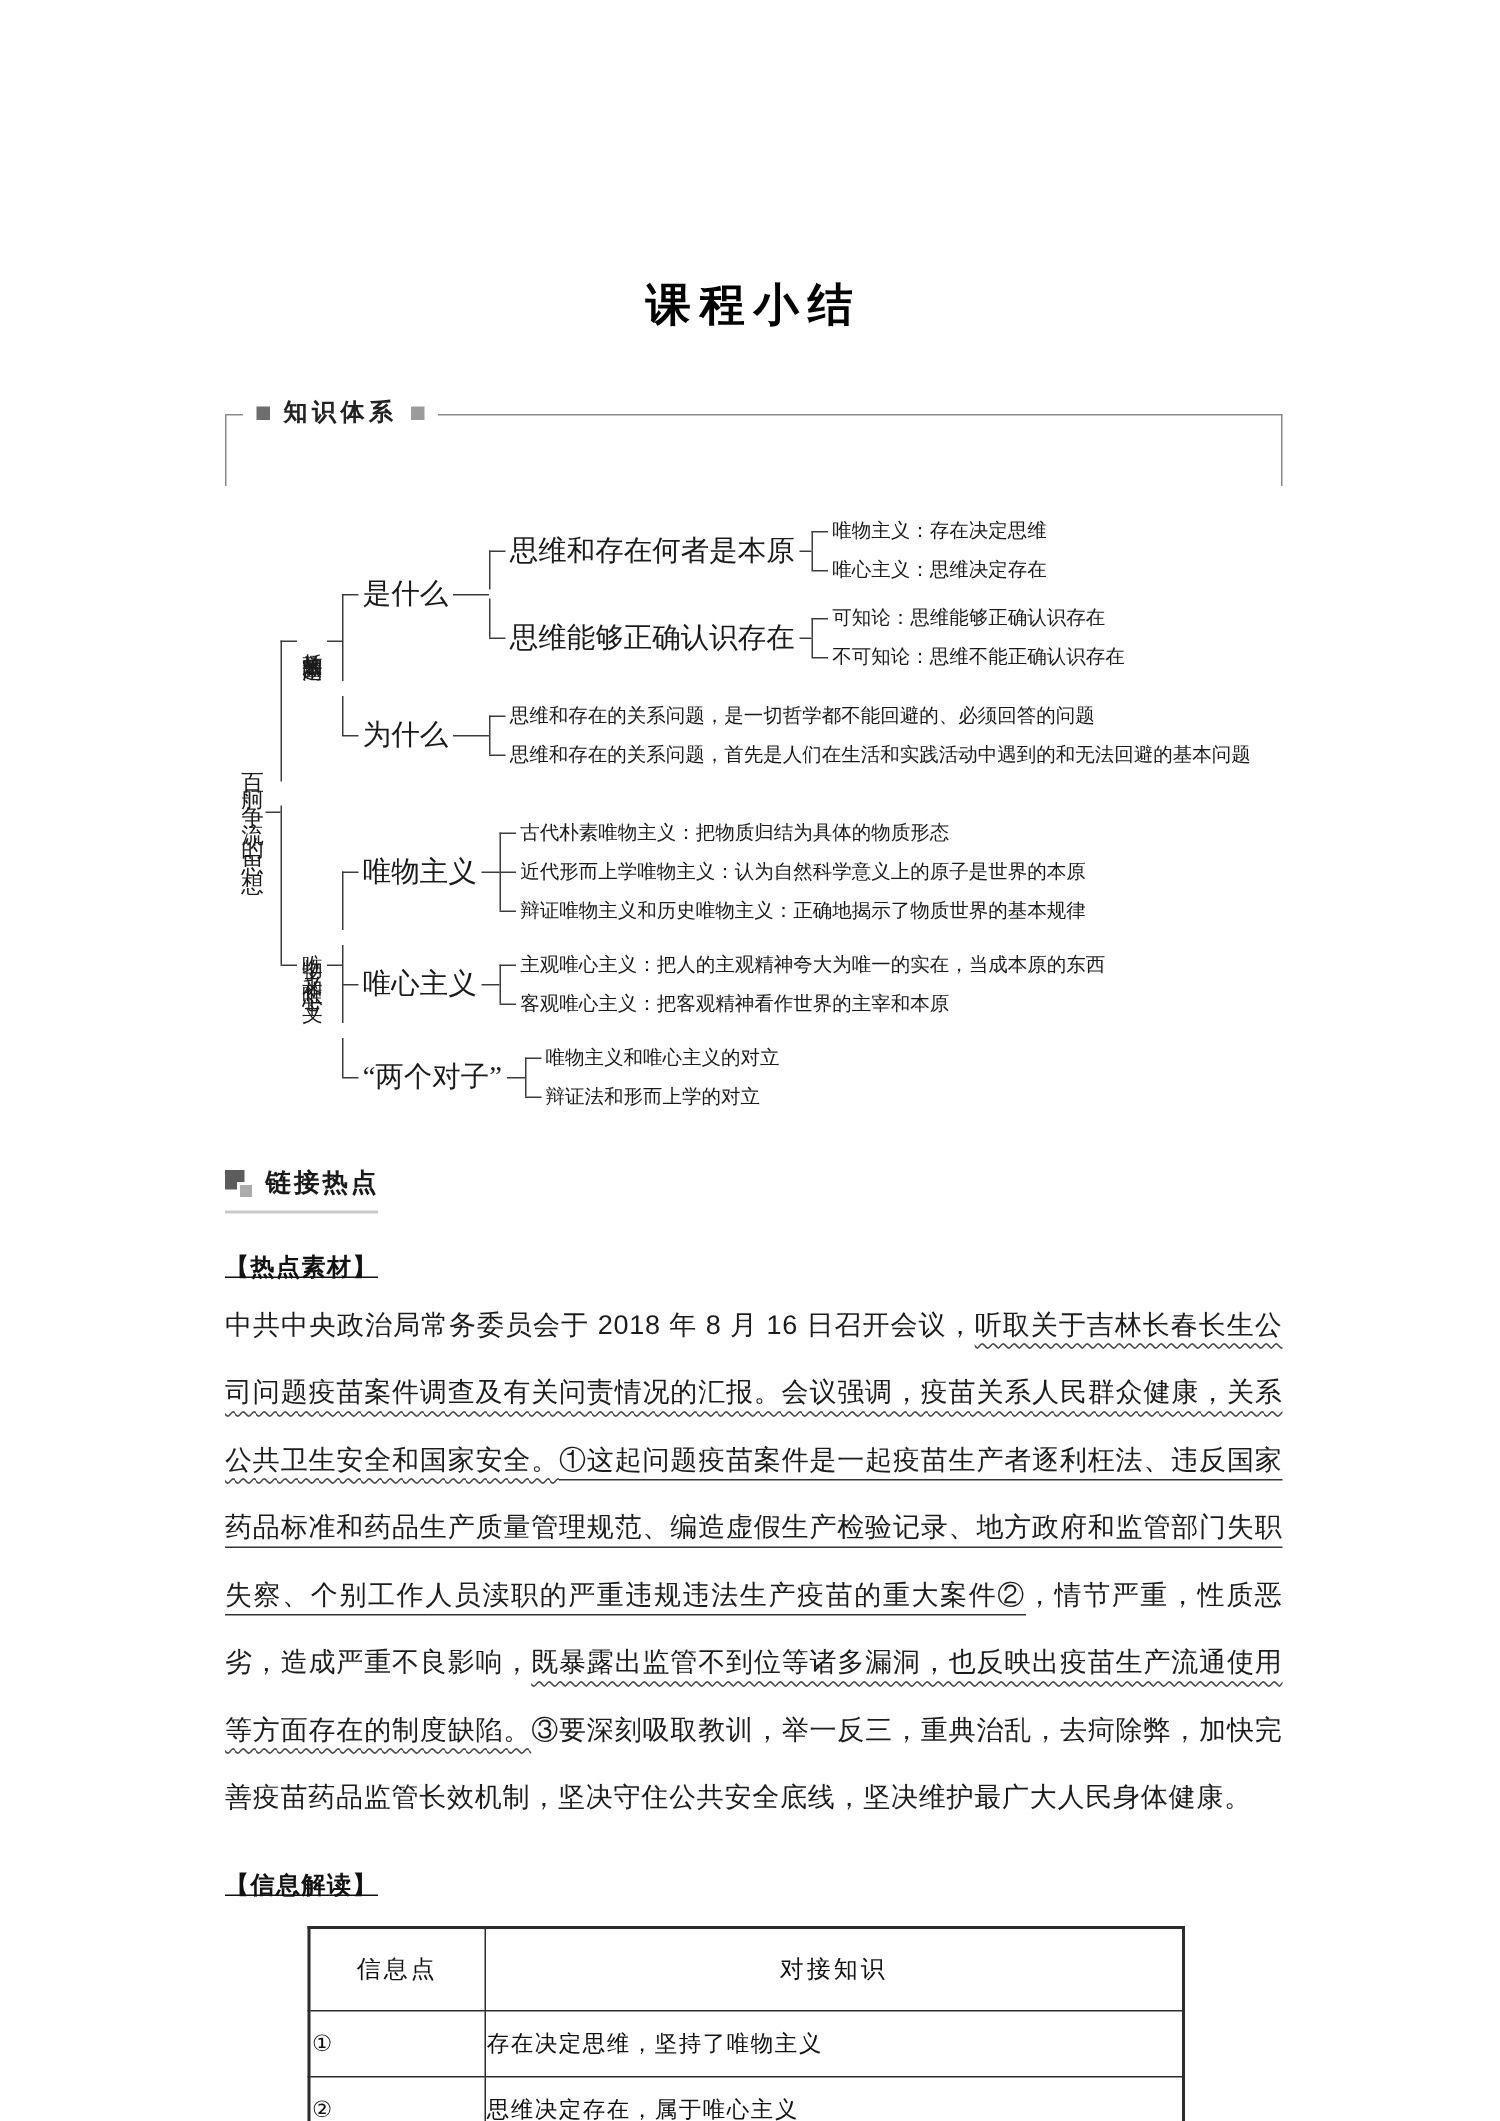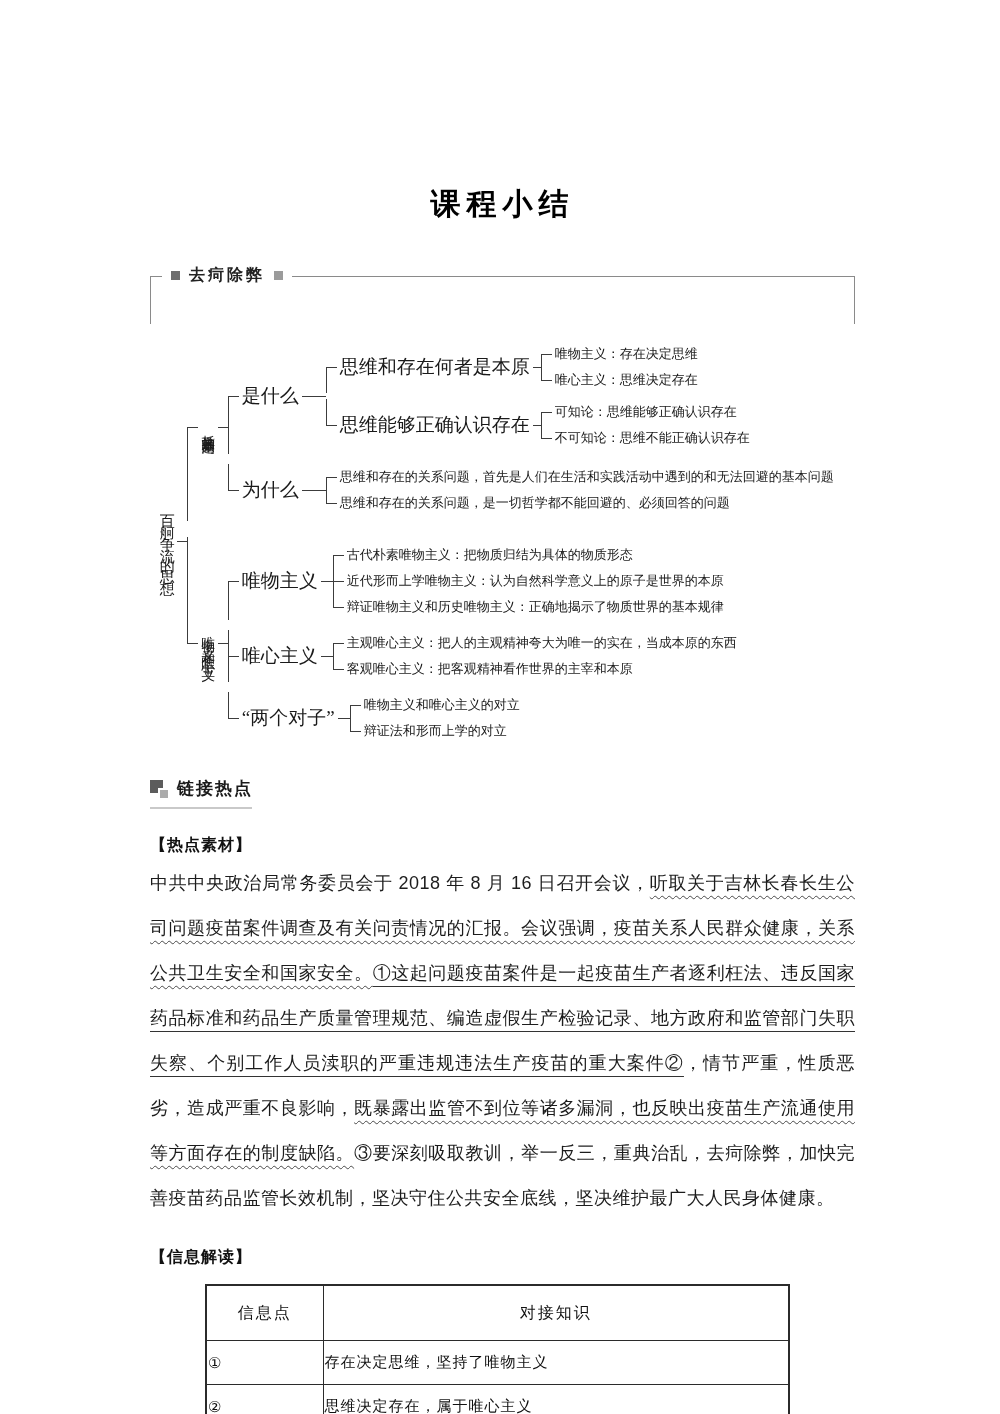--- a/index.html
+++ b/index.html
@@ -62,21 +62,21 @@
   }
 
   
   .hot-header { display:flex; align-items:center; gap:9px; margin-top:14px; }
   .hot-icon { position:relative; width:18px; height:18px; flex:none; }
   .hot-icon .big { position:absolute; left:0; top:0; width:13px; height:13px; background:#5c5c5c; }
   .hot-icon .small { position:absolute; right:0; bottom:0; width:8px; height:8px; background:#ababab; box-shadow:-2px -2px 0 #ffffff; }
   .hot-title { font-size:17px; font-weight:bold; letter-spacing:2px; color:#1a1a1a; }
   .hot-underline { width:102px; height:2px; background:#c9c9c9; margin-top:7px; }
 
-  .sub-label { font-size:16px; font-weight:bold; color:#111; margin-top:26px; letter-spacing:1px; }
+  .sub-label { font-size:16px; font-weight:bold; color:#111; margin-top:26px; letter-spacing:1px;text-decoration:underline; }
 
   .material {
     margin:5px 0 0 0; font-size:18px; line-height:45px; letter-spacing:0.5px;
     text-align:justify; color:#1c1c1c;
   }
   .seg { text-decoration:none; }
   .u-wavy {
     text-decoration:underline; text-decoration-style:wavy;
     text-decoration-color:#4a4a4a; text-decoration-thickness:1px; text-underline-offset:6px;
   }
@@ -101,21 +101,21 @@
 
 <div class="content">
 
   <div class="page-title">课程小结</div>
 
   <div class="frame">
     <div class="stub left"></div>
     <div class="stub right"></div>
     <div class="frame-label">
       <span class="sq dark"></span>
-      <span class="frame-title">去疴除弊</span>
+      <span class="frame-title">知识体系</span>
       <span class="sq light"></span>
     </div>
 
     <div class="tree">
       <div class="branch">
         <div class="vlabel root">百舸争流的思想</div>
         <div class="stem w10"></div>
         <div class="kids">
 
           <div class="kid gap-lg">
@@ -158,24 +158,24 @@
                       </div>
                     </div>
                   </div>
                 </div>
                 <div class="kid gap-md">
                   <div class="branch">
                     <div class="hlabel">为什么</div>
                     <div class="stem w24"></div>
                     <div class="kids">
                       <div class="kid">
+                          <div class="leaf">思维和存在的关系问题，是一切哲学都不能回避的、必须回答的问题</div>
+                        </div>
+                      <div class="kid">
                           <div class="leaf">思维和存在的关系问题，首先是人们在生活和实践活动中遇到的和无法回避的基本问题</div>
-                        </div>
-                      <div class="kid">
-                          <div class="leaf">思维和存在的关系问题，是一切哲学都不能回避的、必须回答的问题</div>
                         </div>
                     </div>
                   </div>
                 </div>
               </div>
             </div>
           </div>
 
           <div class="kid gap-lg">
             <div class="branch">

